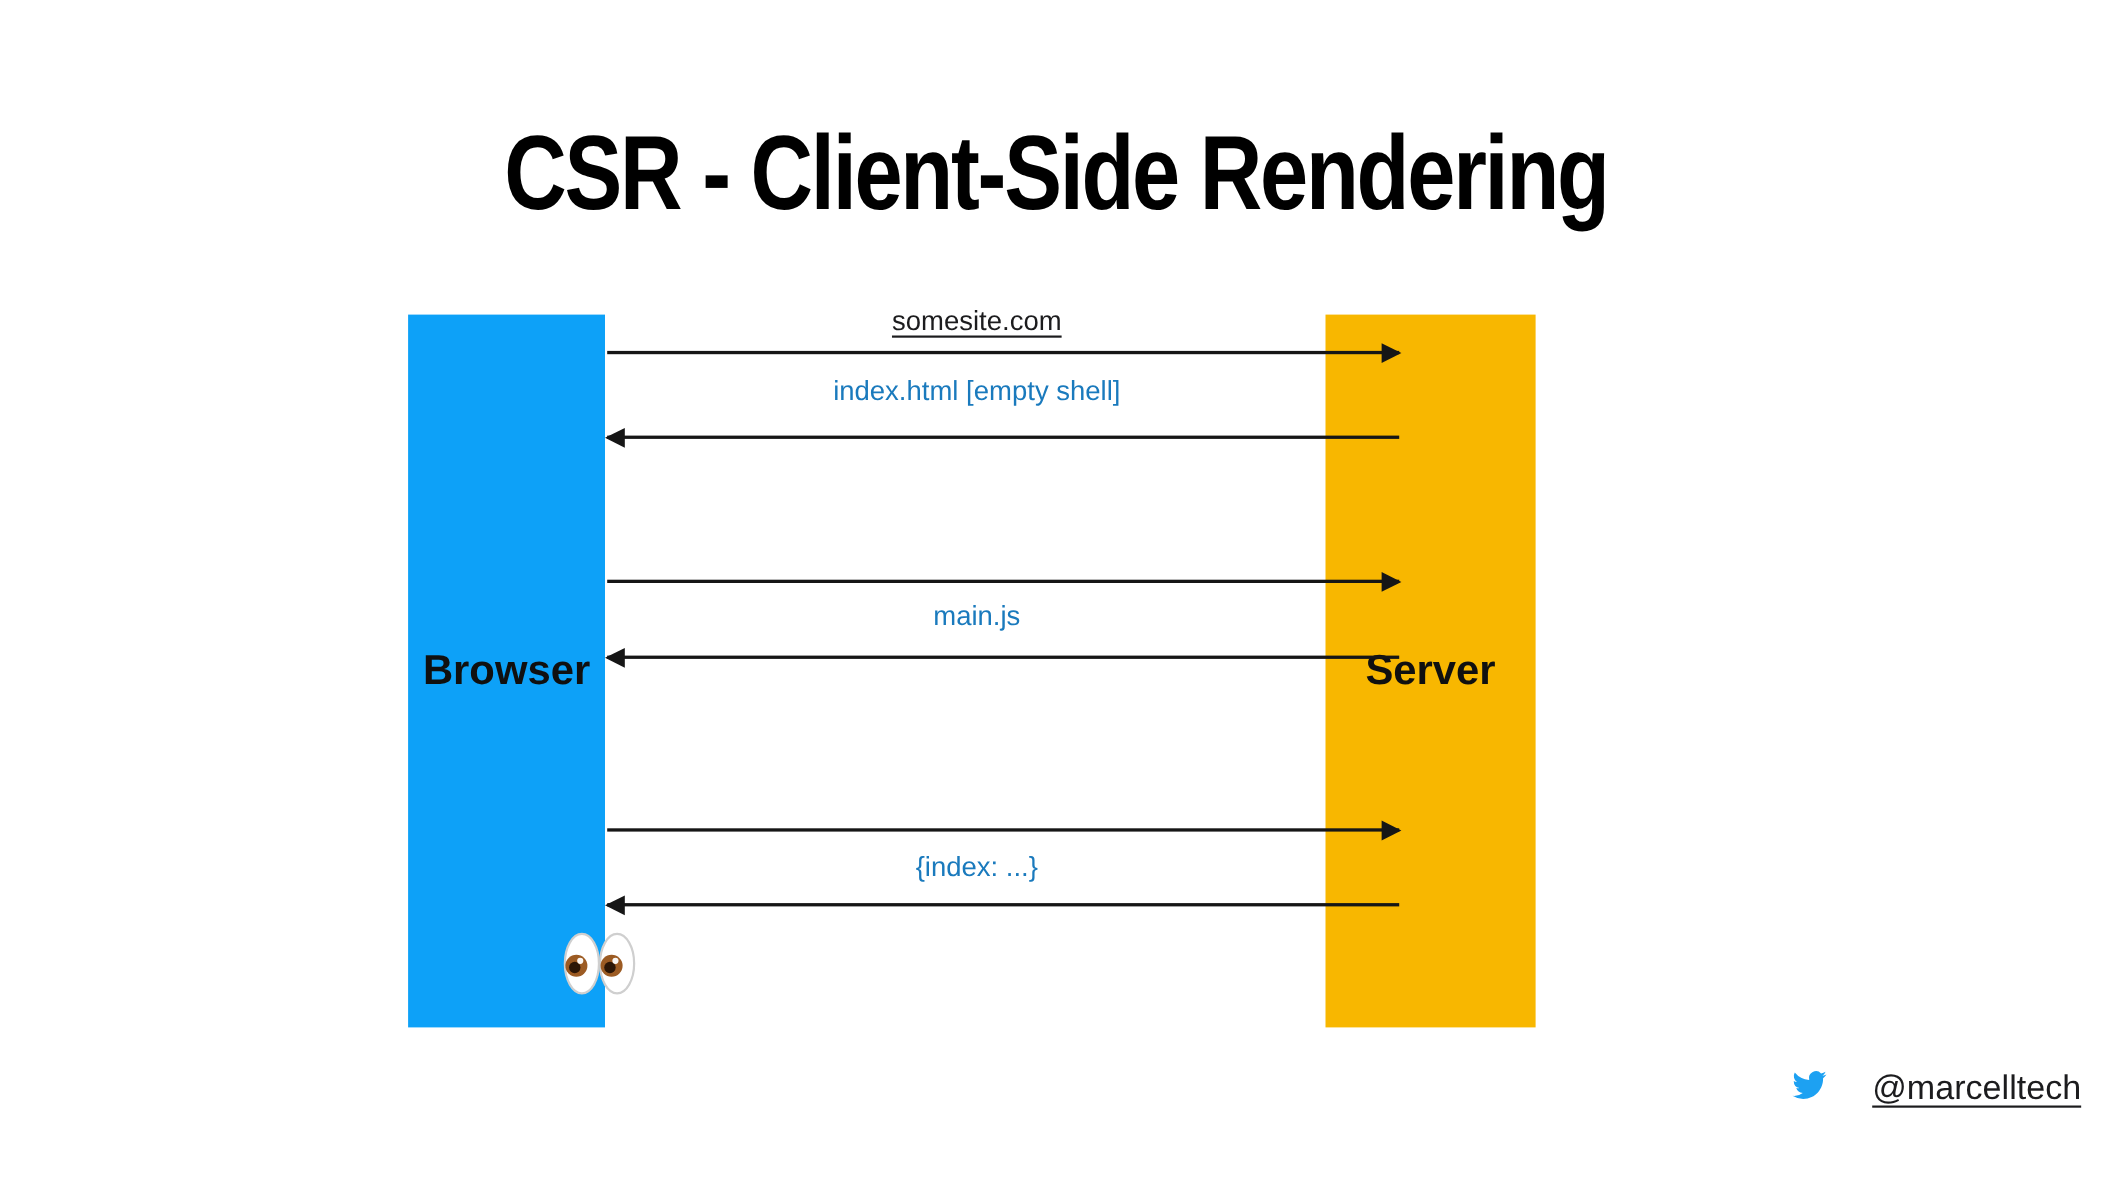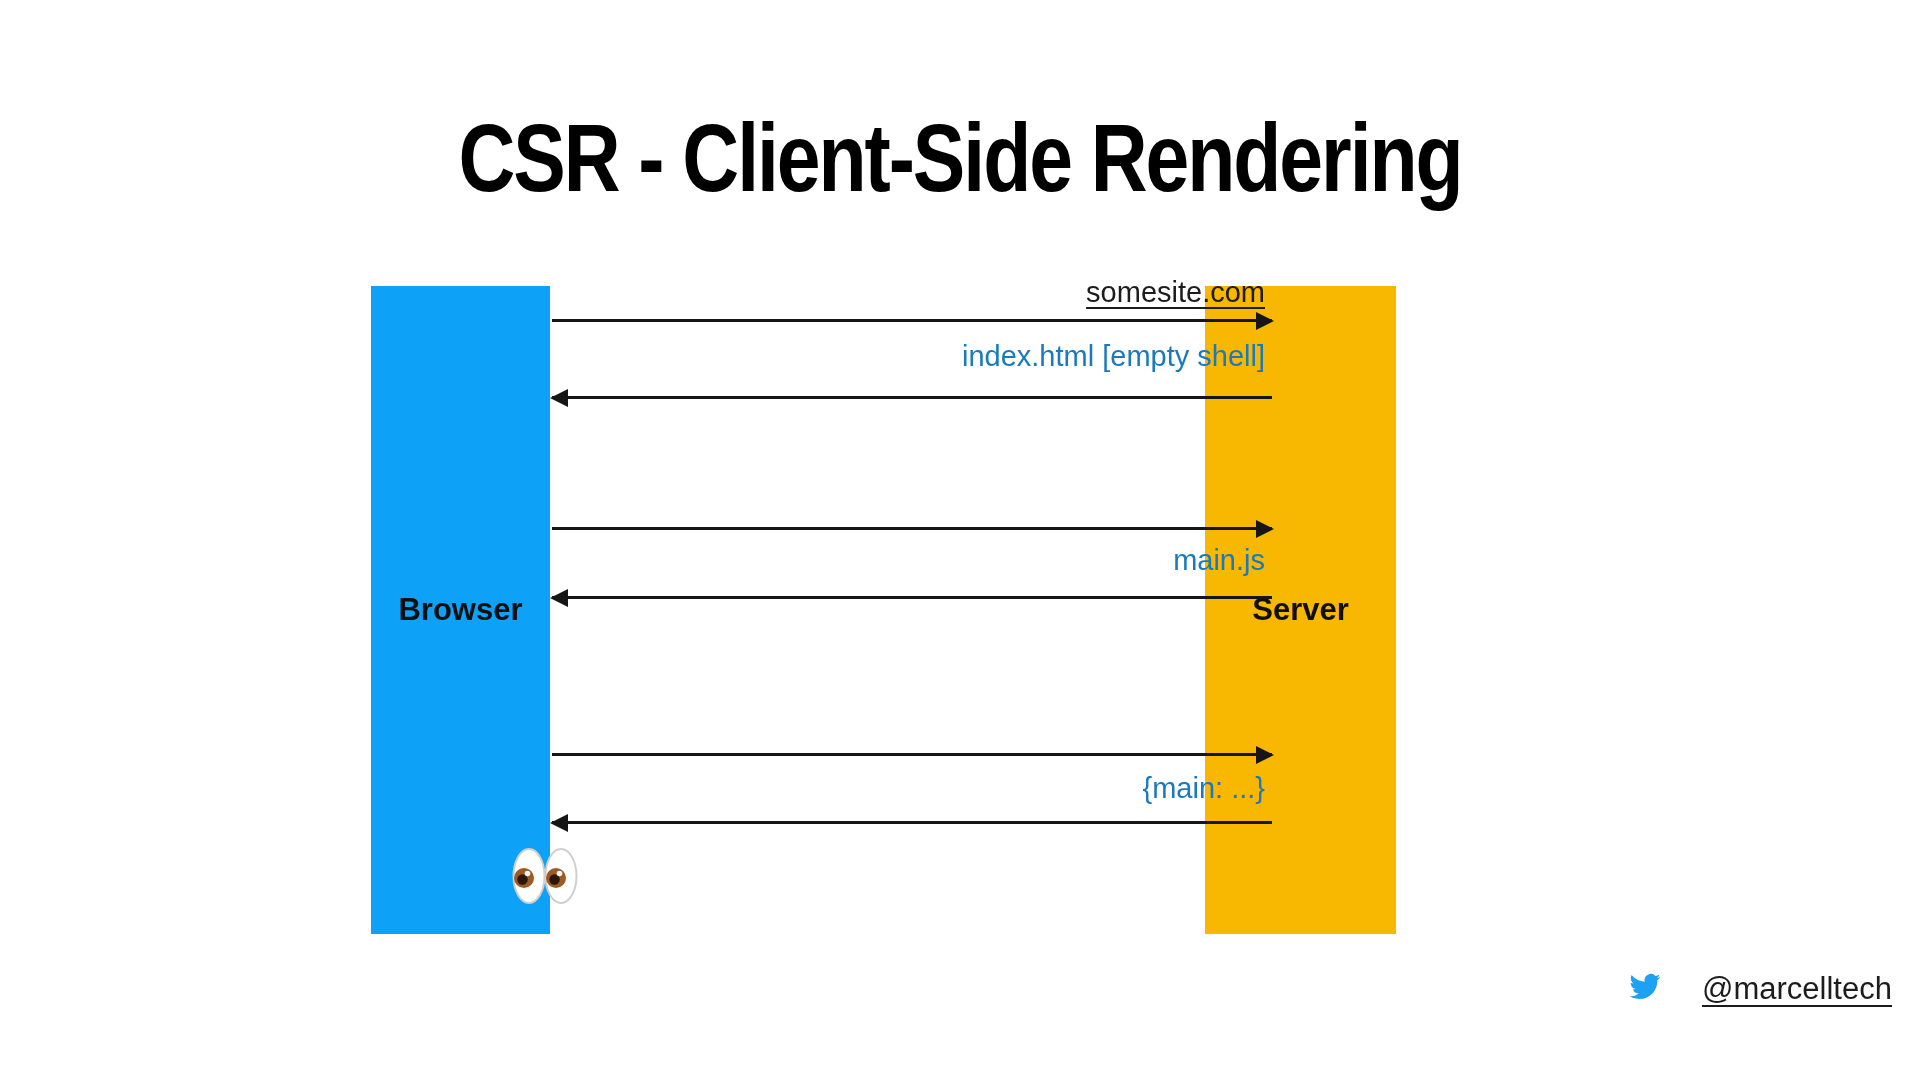--- a/index.html
+++ b/index.html
@@ -34,35 +34,35 @@
     line-height: 1.05;
     white-space: nowrap;
     transform: scaleX(0.82);
     transform-origin: 50% 50%;
   }
   .actor {
     position: absolute;
     display: flex;
     align-items: center;
     justify-content: center;
-    font-size: 31px;
+    font-size: 38px;
     font-weight: bold;
     color: #101010;
   }
   .actor.browser { left: 371px; top: 286px; width: 179px; height: 648px; background: var(--browser-box); }
   .actor.server  { left: 1205px; top: 286px; width: 191px; height: 648px; background: var(--server-box); }
 
   .lane { position: absolute; left: 552px; top: 0; width: 720px; height: 1080px; }
 
   .msg-label {
     position: absolute;
-    left: 17px;
+    left: 0;
     width: 100%;
-    text-align: right;
-    font-size: 29px;
+    text-align: center;
+    font-size: 25px;
     line-height: 38px;
     color: var(--text-color);
     transform: translateX(-24px);
     white-space: nowrap;
   }
   .kind-response { color: var(--response-text); }
   .u { text-decoration: underline; text-underline-offset: 5px; text-decoration-thickness: 2px; }
 
   .msg-line {
     position: absolute;
@@ -134,21 +134,21 @@
     <div class="msg-label kind-response" style="top:337px">index.html [empty shell]</div>
     <div class="msg-line line-left" style="top:396px"></div>
 
     <div class="msg-line line-right" style="top:527px"></div>
 
     <div class="msg-label kind-response" style="top:541px">main.js</div>
     <div class="msg-line line-left" style="top:596px"></div>
 
     <div class="msg-line line-right" style="top:753px"></div>
 
-    <div class="msg-label kind-response" style="top:769px">{main: ...}</div>
+    <div class="msg-label kind-response" style="top:769px">{index: ...}</div>
     <div class="msg-line line-left" style="top:821px"></div>
 
   </div>
 
   <svg class="eyes" viewBox="0 0 70 58" aria-hidden="true">
     <ellipse cx="18" cy="29" rx="15.5" ry="27" fill="#ffffff" stroke="#cfcfcf" stroke-width="2"></ellipse>
     <ellipse cx="50" cy="29" rx="15.5" ry="27" fill="#ffffff" stroke="#cfcfcf" stroke-width="2"></ellipse>
     <circle cx="13" cy="31" r="10" fill="#9c5b23"></circle>
     <circle cx="11.5" cy="32.5" r="5.2" fill="#2c1606"></circle>
     <circle cx="16.5" cy="26.5" r="2.8" fill="#ffffff" opacity="0.95"></circle>

